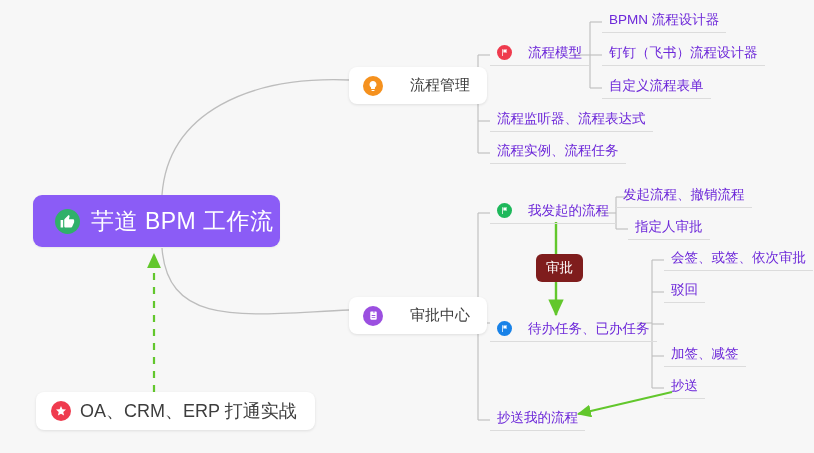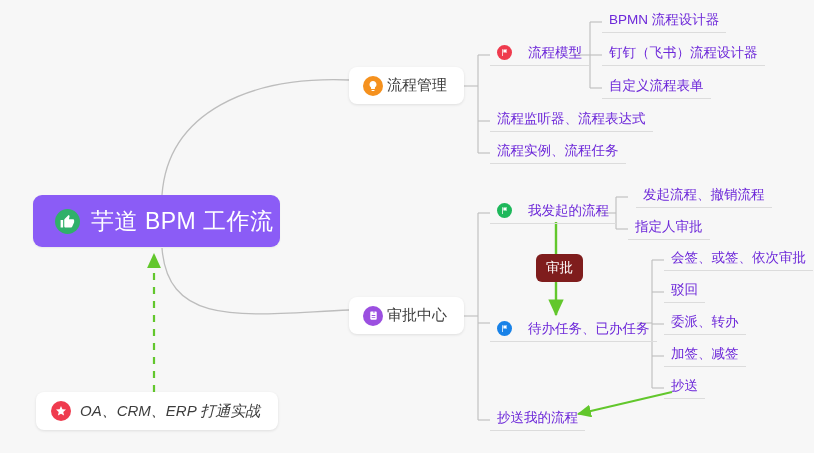--- a/index.html
+++ b/index.html
@@ -56,44 +56,43 @@
     height: 37px;
     display: flex;
     align-items: center;
     padding: 0 17px 0 14px;
     box-sizing: border-box;
     box-shadow: 0 1px 3px rgba(0,0,0,0.10);
   }
   .branch-label {
     font-size: 15px;
     color: #3d3d3d;
-    margin-left: 4px;
+    margin-left: 27px;
     white-space: nowrap;
   }
 
   
   .extra-node {
     position: absolute;
     left: 36px;
     top: 392px;
     height: 38px;
     background: #ffffff;
     border-radius: 8px;
     display: flex;
     align-items: center;
     padding: 0 18px 0 15px;
     box-sizing: border-box;
     box-shadow: 0 1px 3px rgba(0,0,0,0.10);
   }
   .extra-label {
-    font-size: 15px;
+    font-size: 18px;
     color: #3d3d3d;
     margin-left: 9px;
     white-space: nowrap;
-    font-style: italic;
   }
 
   
   .text-node {
     position: absolute;
     display: flex;
     align-items: center;
     white-space: nowrap;
     font-size: 13.5px;
     color: #6d28d9;
@@ -254,21 +253,21 @@
 
   <div class="text-node with-icon" style="left:490px; top:202px;">
     <span class="ico ico-flag-green">
       <svg width="9" height="9" viewBox="0 0 24 24" fill="#ffffff">
         <path d="M6 3h2v18H6V3zm3 1h10l-2.2 4L19 12H9V4z"></path>
       </svg>
     </span>
     <span class="tn-label">我发起的流程</span>
   </div>
 
-  <div class="text-node" style="left:636px; top:186px;">
+  <div class="text-node" style="left:616px; top:186px;">
     <span class="tn-label">发起流程、撤销流程</span>
   </div>
 
   <div class="text-node" style="left:628px; top:218px;">
     <span class="tn-label">指定人审批</span>
   </div>
 
   <div class="tag-node" style="left:536px; top:254px;">
     <span>审批</span>
   </div>
@@ -283,23 +282,20 @@
   </div>
 
   <div class="text-node" style="left:664px; top:249px;">
     <span class="tn-label">会签、或签、依次审批</span>
   </div>
 
   <div class="text-node" style="left:664px; top:281px;">
     <span class="tn-label">驳回</span>
   </div>
 
-  <div class="text-node" style="left:664px; top:313px;">
-    <span class="tn-label">委派、转办</span>
-  </div>
 
   <div class="text-node" style="left:664px; top:345px;">
     <span class="tn-label">加签、减签</span>
   </div>
 
   <div class="text-node" style="left:664px; top:377px;">
     <span class="tn-label">抄送</span>
   </div>
 
   <div class="text-node" style="left:490px; top:409px;">

